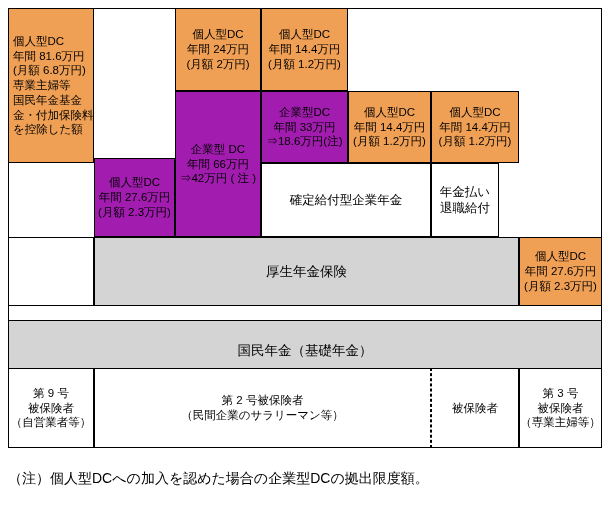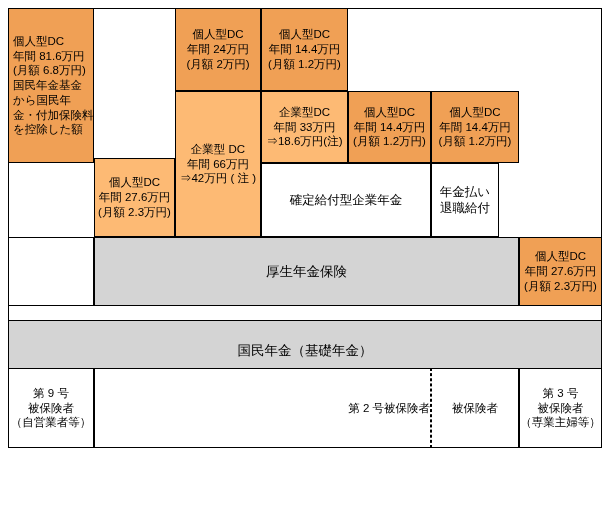--- a/index.html
+++ b/index.html
@@ -33,39 +33,38 @@
     background: #ffffff;
   }
   .cell .ln {
     display: block;
     white-space: nowrap;
   }
   .orange {
     background: #F0A055;
   }
   .lightorange {
-    background: #fdba74;
+    background: #a21caf;
   }
   .grey {
     background: #D4D4D4;
   }
   .white {
     background: #ffffff;
   }
   .fs11 { font-size: 11.5px; }
   .fs12 { font-size: 12.5px; }
   .fs13 { font-size: 13.5px; }
   .align-left {
     align-items: flex-start;
     text-align: left;
     padding-left: 4px;
   }
   .dashed-right {
     border-right: 1px dashed #000000;
-    align-items: flex-end;
   }
   .dashed-left {
     border-left: 1px dashed #000000;
   }
   .note {
     position: absolute;
     left: 8px;
     top: 470px;
     font-size: 14px;
     white-space: nowrap;
@@ -83,22 +82,22 @@
 </style>
 </head>
 <body>
 
 <div id="stage">
 
   <div class="cell orange fs11 align-left" style="left:8px; top:8px; width:86px; height:155px;">
     <span class="ln">個人型DC</span>
     <span class="ln">年間 81.6万円</span>
     <span class="ln">(月額 6.8万円)</span>
+    <span class="ln">専業主婦等</span>
     <span class="ln">国民年金基金</span>
-    <span class="ln">から国民年</span>
     <span class="ln">金・付加保険料</span>
     <span class="ln">を控除した額</span>
   </div>
 
 
   <div class="cell lightorange fs11" style="left:94px; top:158px; width:81px; height:79px;">
     <span class="ln">個人型DC</span>
     <span class="ln">年間 27.6万円</span>
     <span class="ln">(月額 2.3万円)</span>
   </div>
@@ -165,29 +164,31 @@
   </div>
 
   <div class="cell white fs11" style="left:8px; top:368px; width:86px; height:80px;">
     <span class="ln">第 9 号</span>
     <span class="ln">被保険者</span>
     <span class="ln">（自営業者等）</span>
   </div>
 
   <div class="cell white fs11 dashed-right" style="left:94px; top:368px; width:337px; height:80px;">
     <span class="ln">第 2 号被保険者</span>
+    <span class="ln">（民間企業のサラリーマン等）</span>
   </div>
 
   <div class="cell white fs11 dashed-left" style="left:431px; top:368px; width:88px; height:80px;gap:41px;">
     <span class="ln">第 2 号</span>
     <span class="ln">被保険者</span>
     <span class="ln">（公務員等）</span>
   </div>
 
   <div class="cell white fs11" style="left:519px; top:368px; width:83px; height:80px;align-items:center;">
     <span class="ln">第 3 号</span>
     <span class="ln">被保険者</span>
     <span class="ln">（専業主婦等）</span>
   </div>
 
   <div class="outer-frame"></div>
 
+  <div class="note">（注）個人型DCへの加入を認めた場合の企業型DCの拠出限度額。</div>
 </div>
 
 </body></html>

